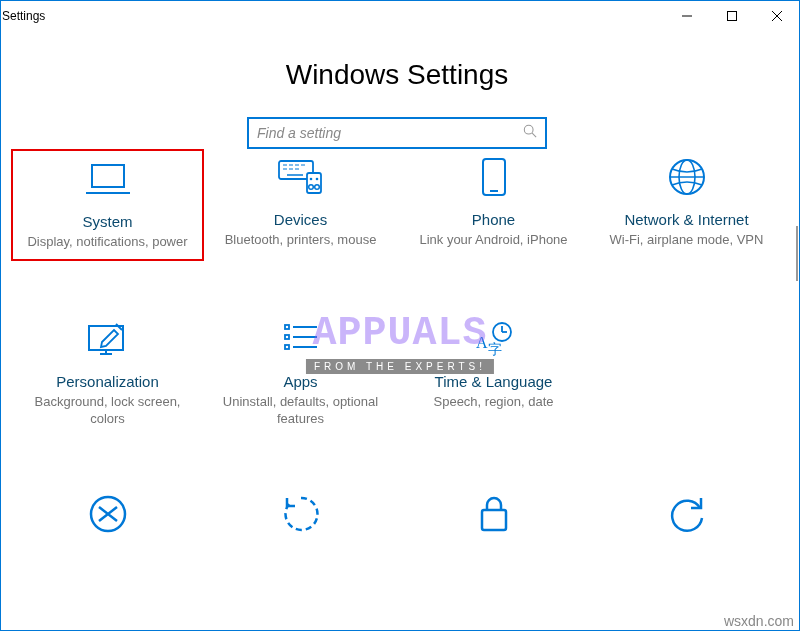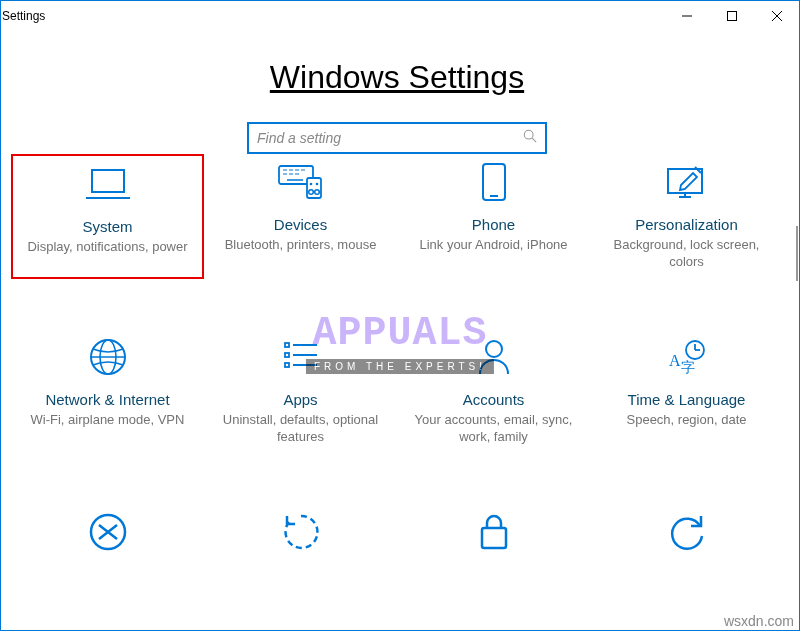--- a/index.html
+++ b/index.html
@@ -68,26 +68,25 @@
   .scrollbar-thumb {
     position: absolute;
     right: 1px;
     top: 195px;
     width: 2px;
     height: 55px;
     background: #999;
   }
   .heading {
     text-align: center;
-    font-size: 32px;
+    font-size: 28px;
     font-weight: 400;
     color: #000;
     margin-top: 28px;
     margin-bottom: 26px;
-    text-decoration: underline;
   }
   .search-wrap {
     display: flex;
     justify-content: center;
   }
   .search-box {
     width: 300px;
     height: 32px;
     border: 2px solid #0078d7;
     display: flex;
@@ -273,71 +272,61 @@
                 <rect x="2" y="2" width="22" height="36" rx="3" fill="none" stroke="#0078d7" stroke-width="2"></rect>
                 <line x1="9" y1="34" x2="17" y2="34" stroke="#0078d7" stroke-width="2"></line>
               </svg>
           </div>
           <div class="tile-title">Phone</div>
           <div class="tile-desc">Link your Android, iPhone</div>
         </div>
 
         <div class="tile">
           <div class="tile-icon">
+            <svg width="40" height="40" viewBox="0 0 40 40">
+              <circle cx="20" cy="20" r="17" fill="none" stroke="#0078d7" stroke-width="2"></circle>
+              <ellipse cx="20" cy="20" rx="8" ry="17" fill="none" stroke="#0078d7" stroke-width="1.6"></ellipse>
+              <line x1="3" y1="20" x2="37" y2="20" stroke="#0078d7" stroke-width="1.6"></line>
+              <path d="M5 12 Q20 18 35 12" fill="none" stroke="#0078d7" stroke-width="1.6"></path>
+              <path d="M5 28 Q20 22 35 28" fill="none" stroke="#0078d7" stroke-width="1.6"></path>
+            </svg>
+          </div>
+          <div class="tile-title">Network &amp; Internet</div>
+          <div class="tile-desc">Wi-Fi, airplane mode, VPN</div>
+        </div>
+
+        <div class="tile">
+          <div class="tile-icon">
             <svg width="44" height="38" viewBox="0 0 44 38">
               <rect x="3" y="6" width="34" height="24" fill="none" stroke="#0078d7" stroke-width="2"></rect>
               <line x1="14" y1="34" x2="26" y2="34" stroke="#0078d7" stroke-width="2"></line>
               <line x1="20" y1="30" x2="20" y2="34" stroke="#0078d7" stroke-width="2"></line>
               <path d="M16 22 L28 10 L32 14 L20 26 L15 27 Z" fill="none" stroke="#0078d7" stroke-width="1.8"></path>
               <path d="M30 4 L36 10" stroke="#0078d7" stroke-width="2"></path>
             </svg>
           </div>
           <div class="tile-title">Personalization</div>
           <div class="tile-desc">Background, lock screen, colors</div>
-        </div>
-
-        <div class="tile">
-          <div class="tile-icon">
-            <svg width="40" height="40" viewBox="0 0 40 40">
-              <circle cx="20" cy="20" r="17" fill="none" stroke="#0078d7" stroke-width="2"></circle>
-              <ellipse cx="20" cy="20" rx="8" ry="17" fill="none" stroke="#0078d7" stroke-width="1.6"></ellipse>
-              <line x1="3" y1="20" x2="37" y2="20" stroke="#0078d7" stroke-width="1.6"></line>
-              <path d="M5 12 Q20 18 35 12" fill="none" stroke="#0078d7" stroke-width="1.6"></path>
-              <path d="M5 28 Q20 22 35 28" fill="none" stroke="#0078d7" stroke-width="1.6"></path>
-            </svg>
-          </div>
-          <div class="tile-title">Network &amp; Internet</div>
-          <div class="tile-desc">Wi-Fi, airplane mode, VPN</div>
         </div>
 
         <div class="tile">
           <div class="tile-icon">
             <svg width="36" height="32" viewBox="0 0 36 32">
               <rect x="2" y="2" width="4" height="4" fill="none" stroke="#0078d7" stroke-width="1.8"></rect>
                 <line x1="10" y1="4" x2="34" y2="4" stroke="#0078d7" stroke-width="2"></line>
               <rect x="2" y="12" width="4" height="4" fill="none" stroke="#0078d7" stroke-width="1.8"></rect>
                 <line x1="10" y1="14" x2="34" y2="14" stroke="#0078d7" stroke-width="2"></line>
               <rect x="2" y="22" width="4" height="4" fill="none" stroke="#0078d7" stroke-width="1.8"></rect>
                 <line x1="10" y1="24" x2="34" y2="24" stroke="#0078d7" stroke-width="2"></line>
             </svg>
           </div>
           <div class="tile-title">Apps</div>
           <div class="tile-desc">Uninstall, defaults, optional features</div>
         </div>
 
-        <div class="tile">
-          <div class="tile-icon">
-            <svg width="36" height="38" viewBox="0 0 36 38">
-              <circle cx="18" cy="11" r="8" fill="none" stroke="#0078d7" stroke-width="2"></circle>
-              <path d="M4 36 C4 26 12 22 18 22 C24 22 32 26 32 36" fill="none" stroke="#0078d7" stroke-width="2"></path>
-            </svg>
-          </div>
-          <div class="tile-title">Accounts</div>
-          <div class="tile-desc">Your accounts, email, sync, work, family</div>
-        </div>
 
         <div class="tile">
           <div class="tile-icon">
             <svg width="44" height="38" viewBox="0 0 44 38">
               <circle cx="30" cy="12" r="9" fill="none" stroke="#0078d7" stroke-width="1.8"></circle>
               <line x1="30" y1="12" x2="30" y2="6" stroke="#0078d7" stroke-width="1.8"></line>
               <line x1="30" y1="12" x2="35" y2="12" stroke="#0078d7" stroke-width="1.8"></line>
               <text x="4" y="28" font-size="16" fill="#0078d7" font-family="Segoe UI">A</text>
               <text x="16" y="34" font-size="14" fill="#0078d7" font-family="Segoe UI">字</text>
             </svg>

